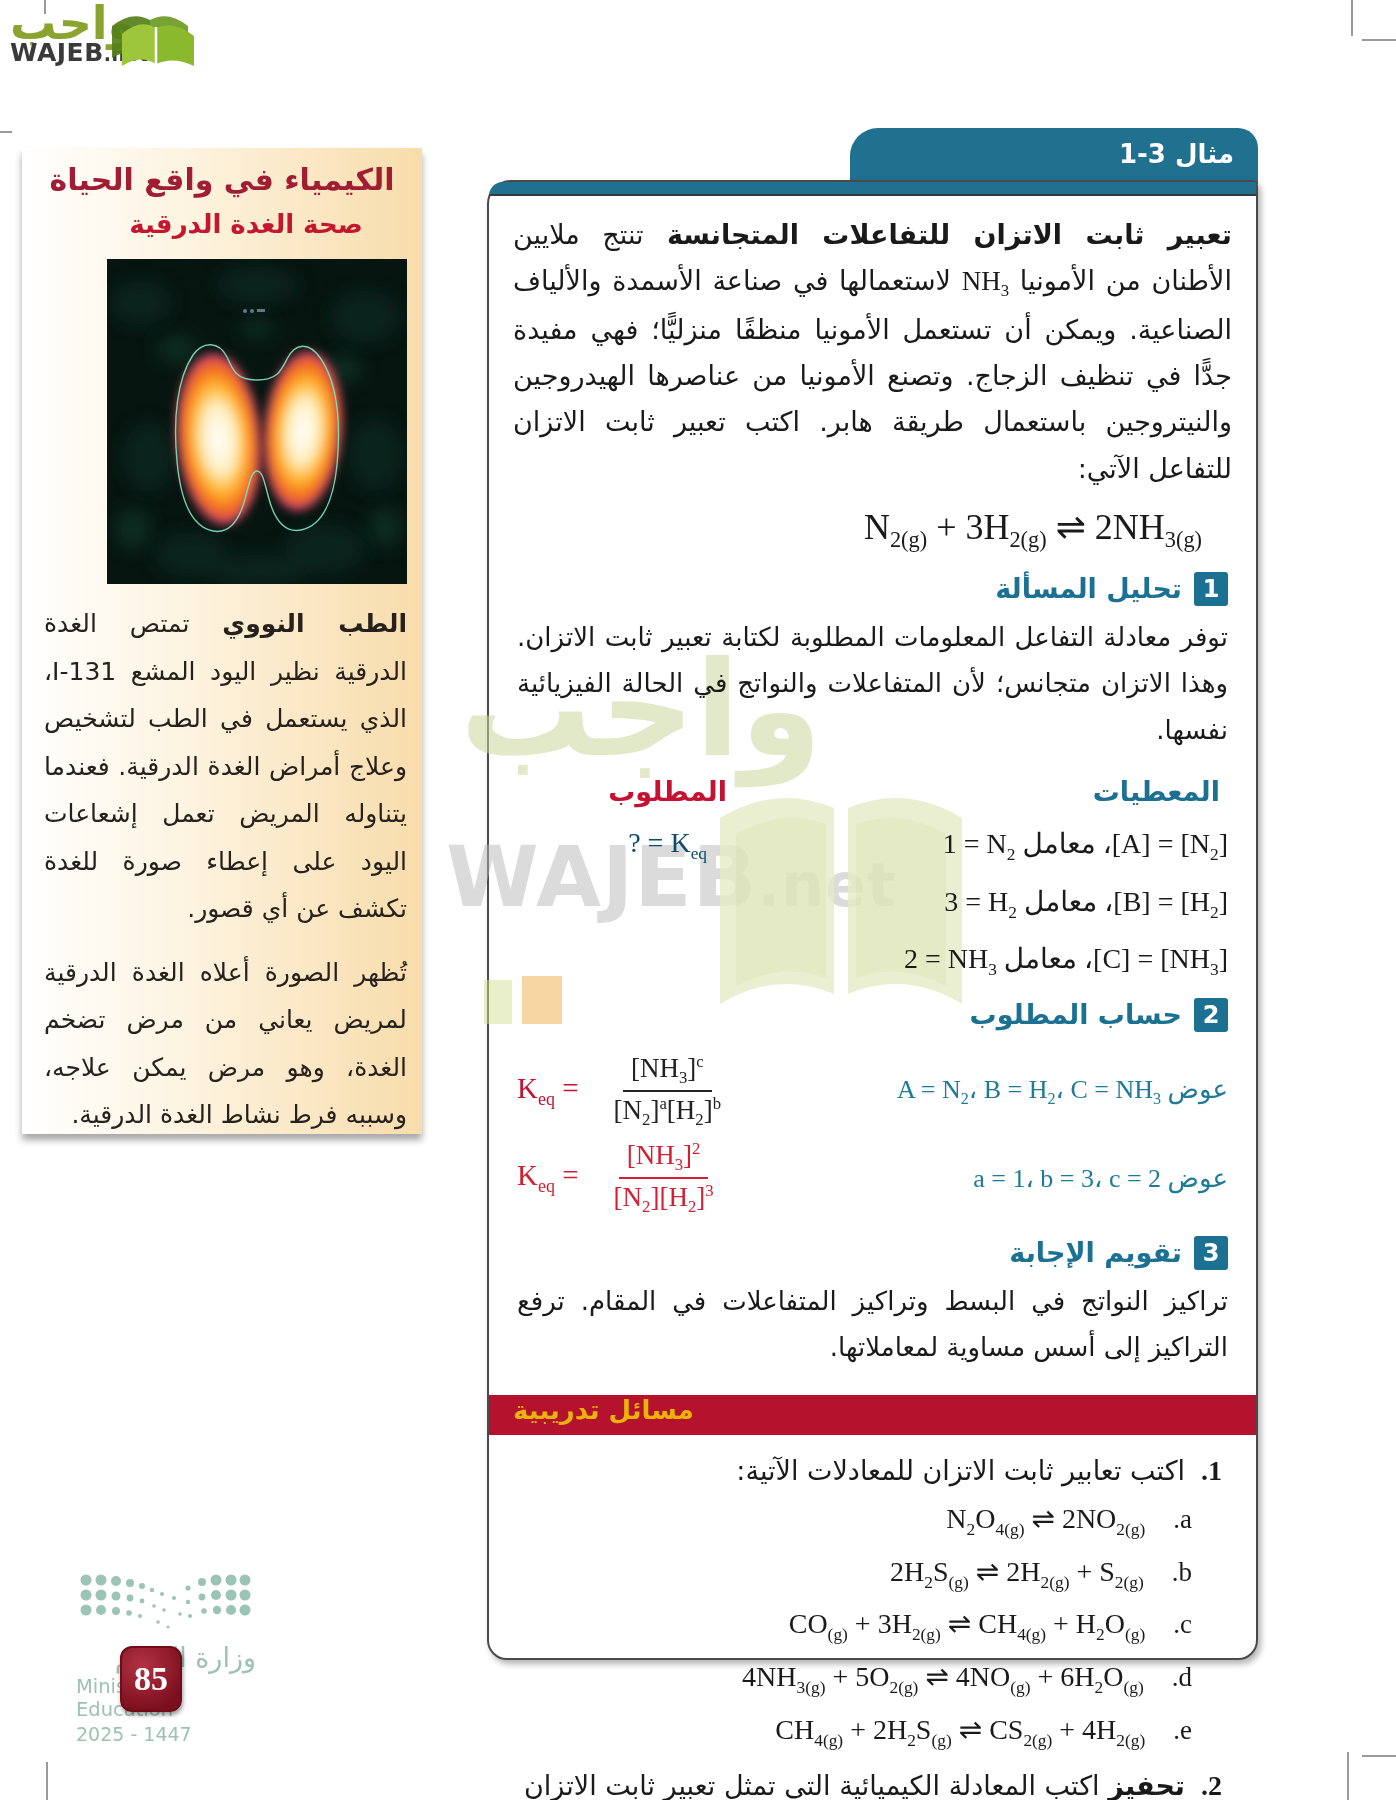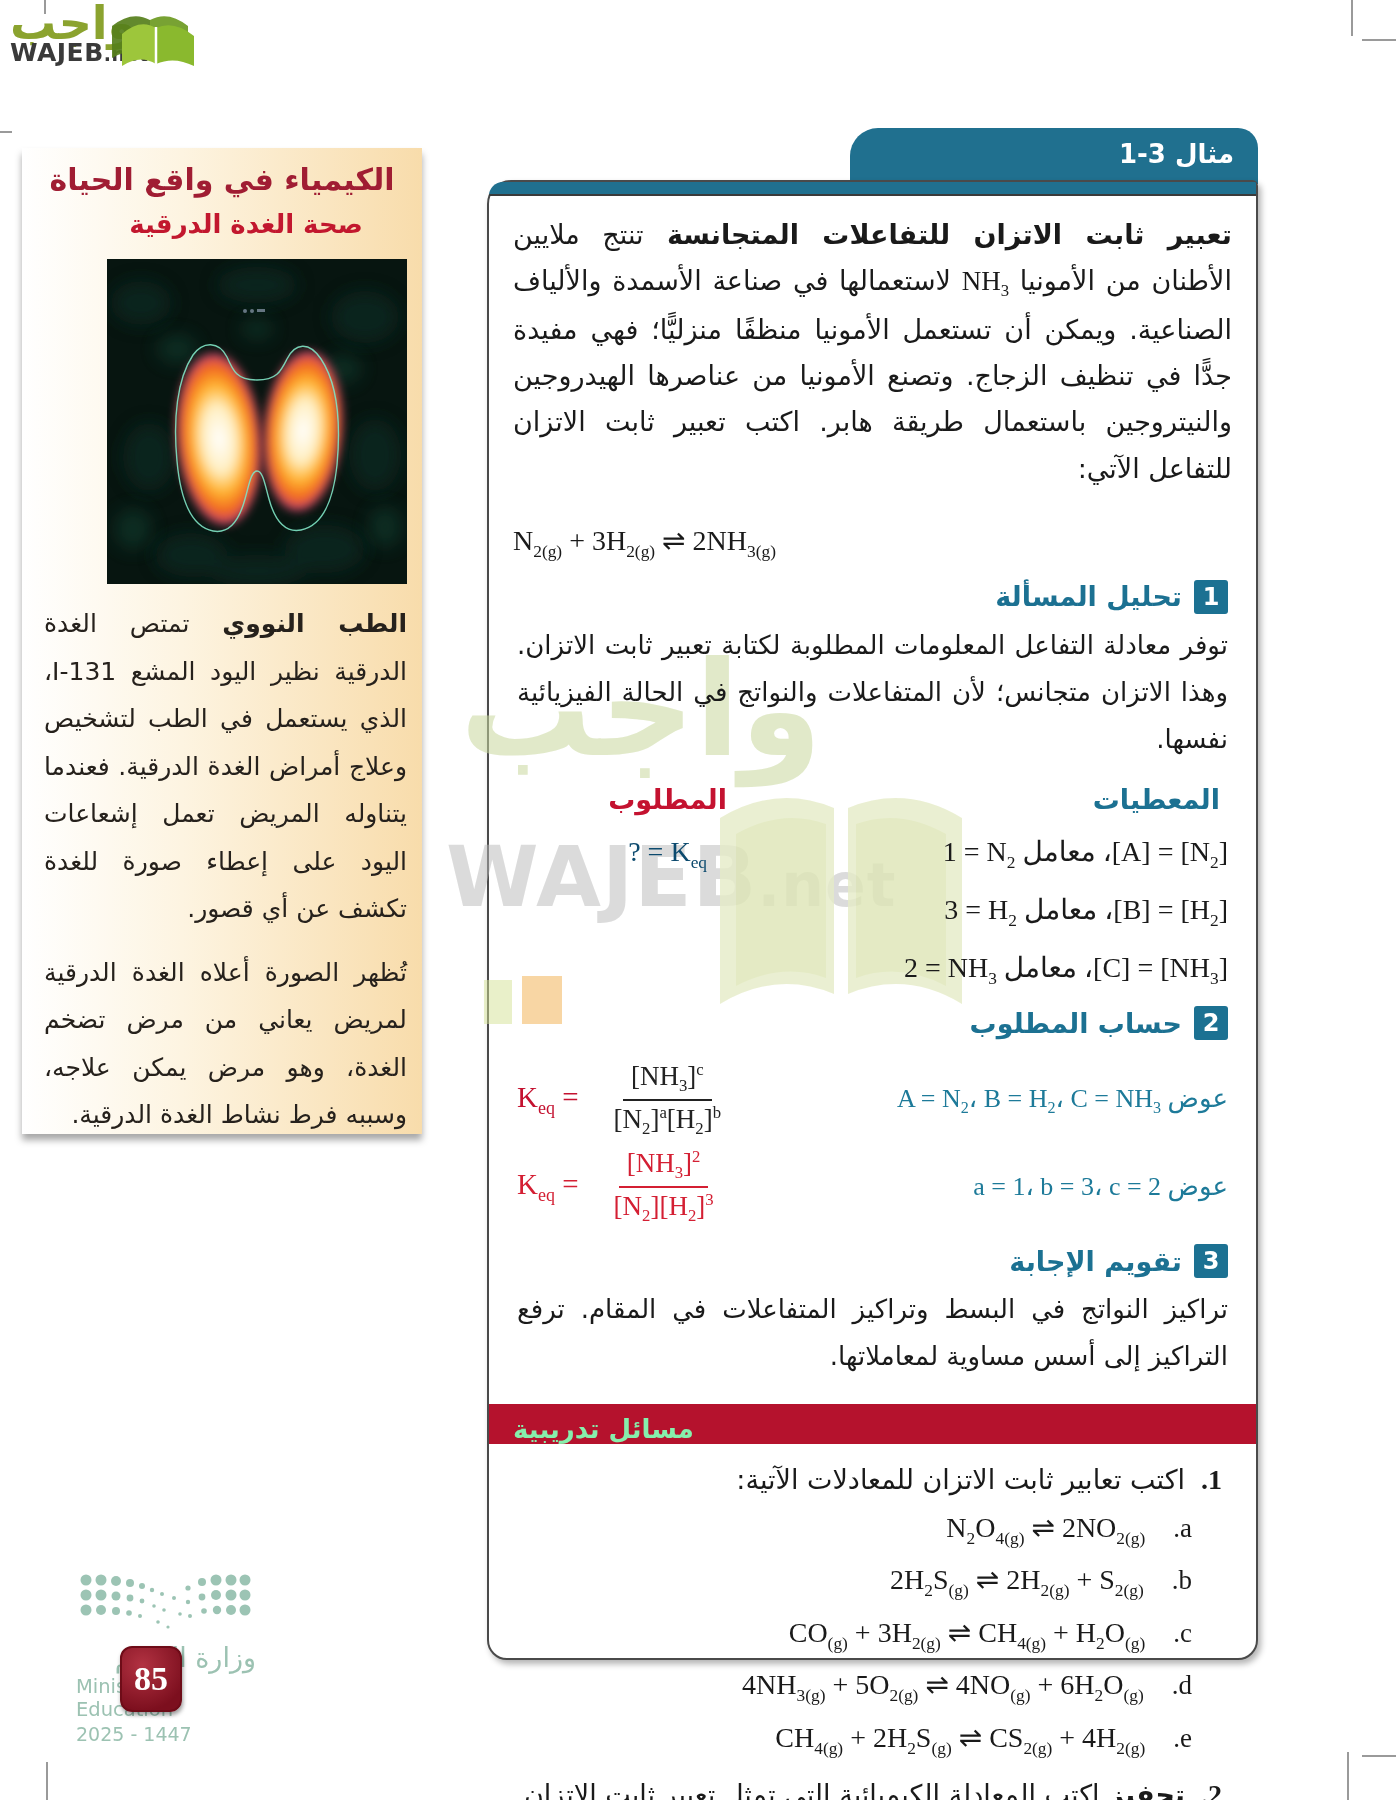--- a/index.html
+++ b/index.html
@@ -45,22 +45,22 @@
          box-shadow:3px 4px 6px rgba(0,0,0,.3);}
   .xband{height:12px;background:#20708f;border-radius:20px 2px 0 0;border-bottom:2px solid #3a3a3a;
          position:relative;z-index:2;}
   .xcontent{padding:16px 24px 0 24px;}
   .xcontent > *{position:relative;z-index:2;}
 
   .intro{direction:rtl;text-align:justify;font-size:27px;line-height:1.72;}
   .intro .lead{font-weight:bold;}
   .chem{direction:ltr;unicode-bidi:isolate;font-family:"Liberation Serif",serif;}
 
-  .eq-main{direction:ltr;text-align:left;padding-right:30px;margin:32px 0 4px 0;
-           font-family:"Liberation Serif",serif;font-size:28px;}
+  .eq-main{direction:ltr;text-align:right;padding-right:30px;margin:14px 0 4px 0;
+           font-family:"Liberation Serif",serif;font-size:36px;}
 
   .step{direction:rtl;display:flex;align-items:center;gap:12px;margin:18px 4px 8px 0;
         color:#1c7192;font-weight:bold;font-size:27px;}
   .step-badge{width:34px;height:34px;background:#1c7192;color:#fff;display:flex;
               align-items:center;justify-content:center;font-size:24px;border-radius:3px;flex:0 0 auto;}
 
   .para{direction:rtl;text-align:justify;font-size:26px;line-height:1.8;margin:4px 4px 0 4px;}
 
   .cols{display:grid;grid-template-columns:57% 43%;direction:rtl;align-items:center;}
   .g-head{color:#1c7192;font-weight:bold;font-size:27px;text-align:right;padding-right:12px;}
@@ -75,22 +75,22 @@
        font-family:"Liberation Serif",serif;font-size:29px;}
   .keq .lhs{color:#c41230;}
   .frac{display:inline-flex;flex-direction:column;align-items:center;line-height:1.2;font-size:27px;}
   .frac .num{padding:0 8px 2px 8px;border-bottom:2px solid currentColor;}
   .frac .den{padding:2px 8px 0 8px;}
   .frac-dark{color:#222;}
   .keq-red{color:#d41f33;}
   sub{font-size:62%;}
   sup{font-size:62%;}
 
-  .pbar{margin:24px -24px 0 -24px;height:40px;background:#b5122d;display:flex;align-items:flex-end;
-        justify-content:flex-end;padding-left:24px;padding-right:26px;color:#86efac;font-weight:bold;
+  .pbar{margin:24px -24px 0 -24px;height:40px;background:#b5122d;display:flex;align-items:flex-start;
+        justify-content:flex-end;padding-left:24px;padding-right:26px;color:#eab308;font-weight:bold;
         font-size:26px;direction:rtl;}
   .pitem{direction:rtl;display:flex;gap:16px;font-size:27px;margin:20px 10px 6px 0;align-items:baseline;}
   .pnum{font-family:"Liberation Serif",serif;font-weight:bold;font-size:28px;}
   .pbold{font-weight:bold;}
   .peq{direction:ltr;display:flex;justify-content:flex-end;align-items:baseline;gap:28px;
        margin:15px 40px 15px 0;font-family:"Liberation Serif",serif;font-size:28px;}
   .peq .lbl{font-size:27px;}
 
   
   .moe{position:absolute;left:76px;top:1570px;width:180px;}

